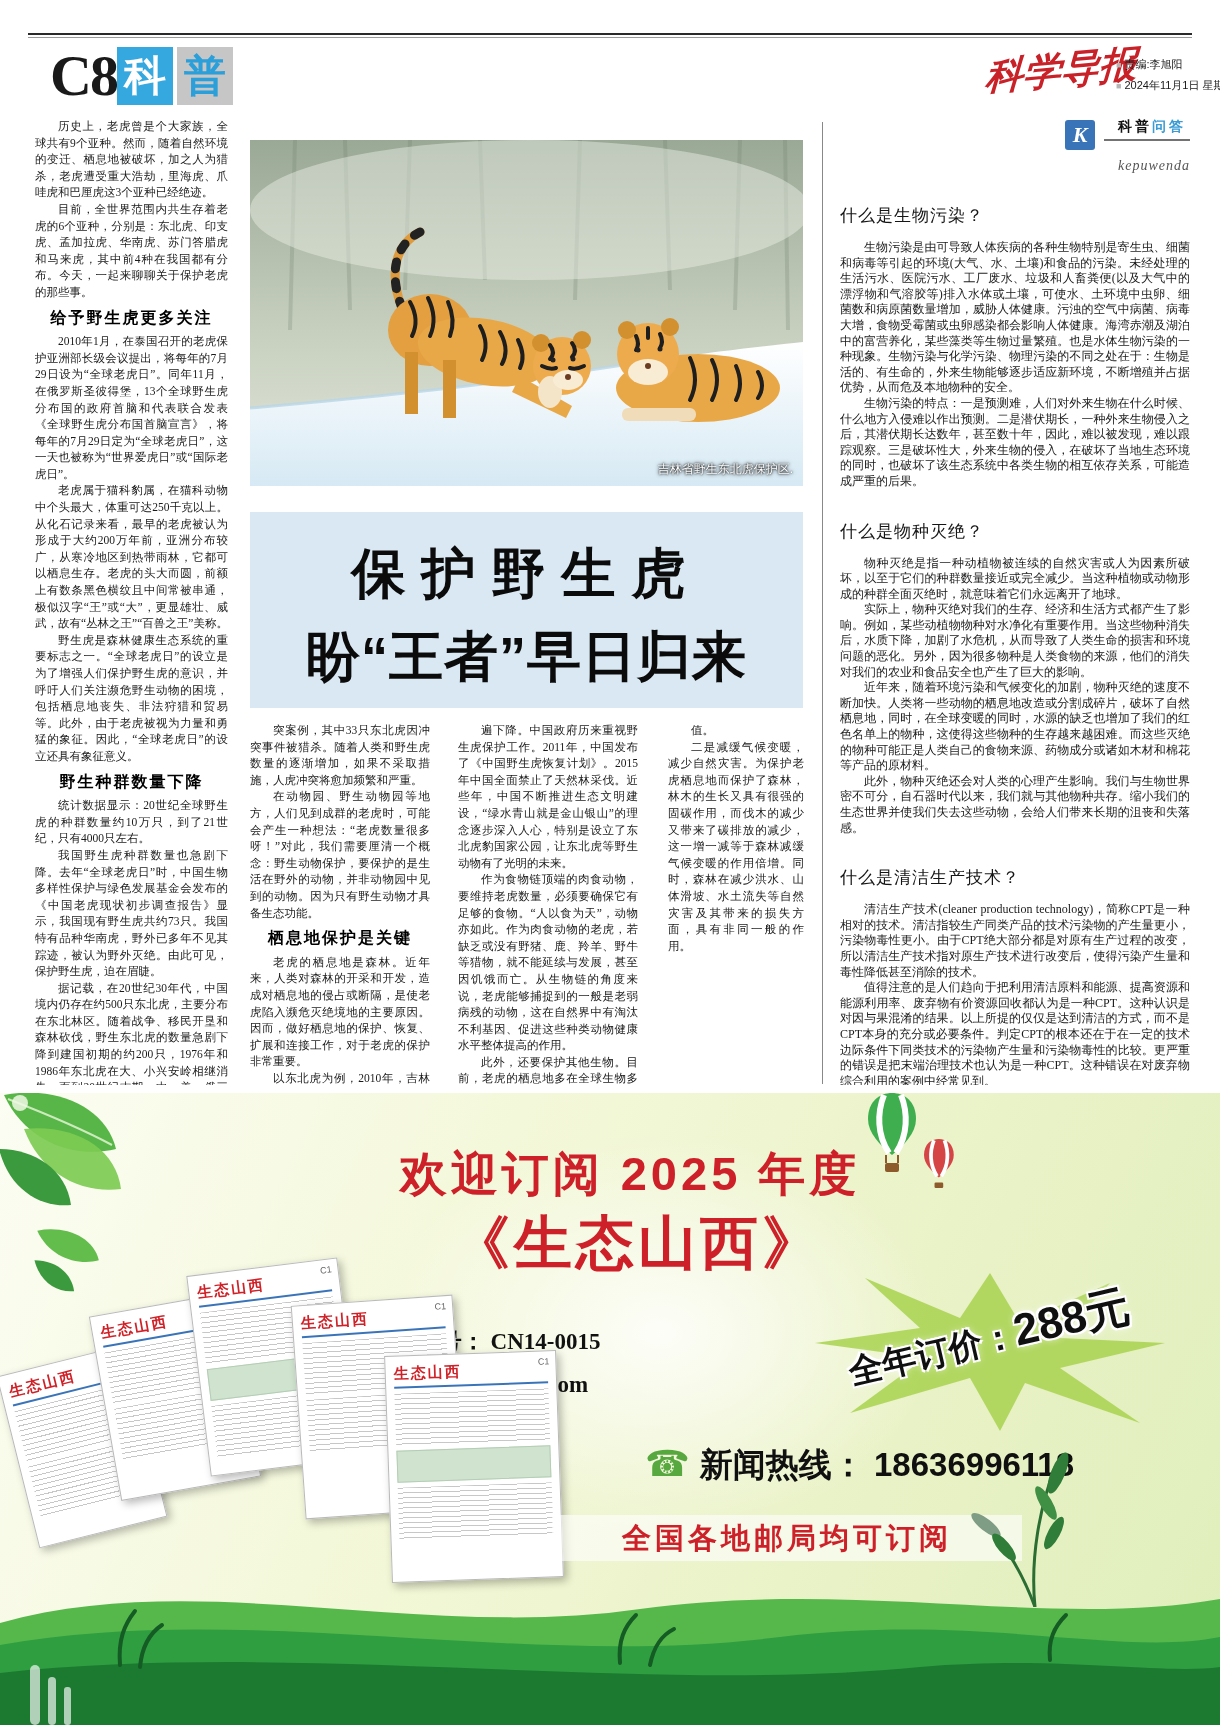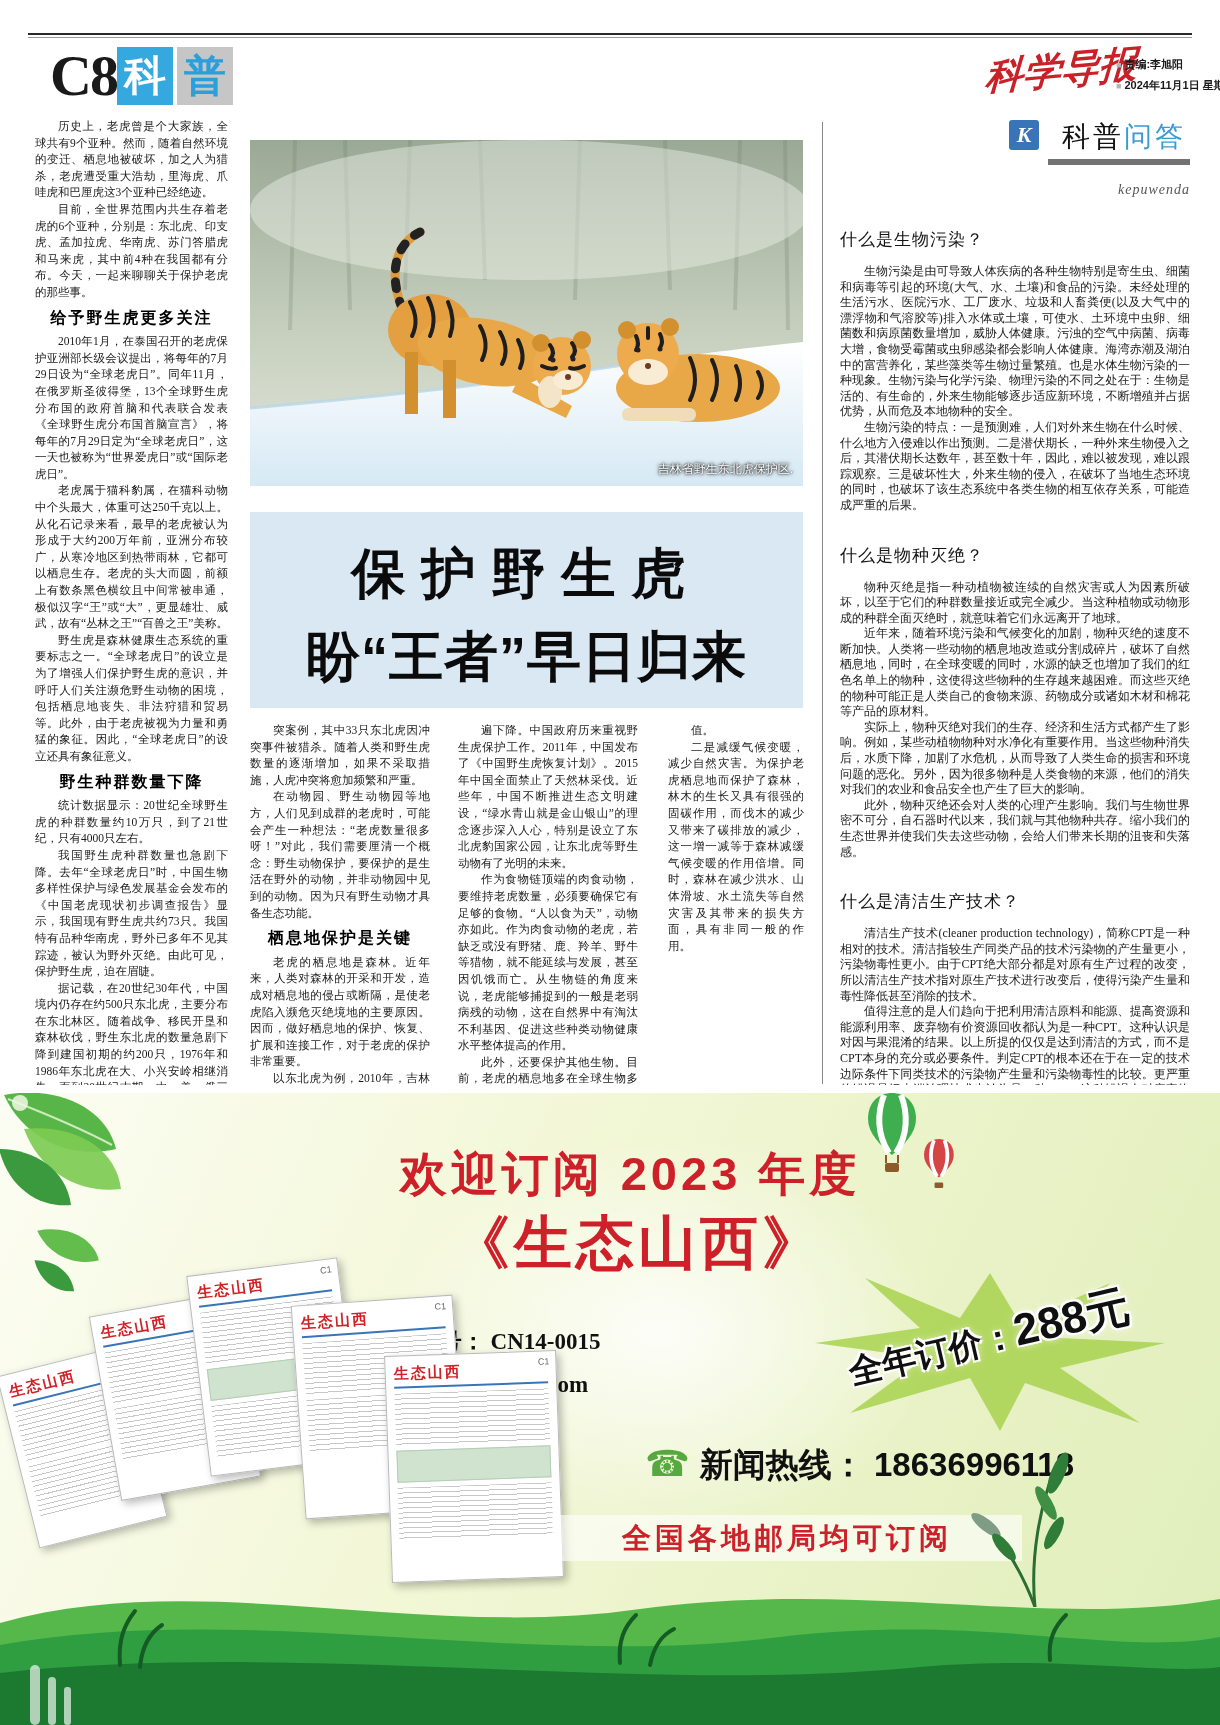--- a/index.html
+++ b/index.html
@@ -9,21 +9,21 @@
   .top-rule{position:absolute;left:28px;top:33px;width:1164px;height:2px;background:#2a2a2a}
   .top-rule2{position:absolute;left:28px;top:37px;width:1164px;height:1px;background:#9a9a9a}
   .pageno{position:absolute;left:50px;top:42px;font-size:58px;font-weight:bold;letter-spacing:-2px}
   .badge{position:absolute;top:47px;width:56px;height:58px;text-align:center;
          font-family:"Liberation Sans","DejaVu Sans",sans-serif;font-weight:bold;font-size:42px;line-height:58px}
   .badge-ke{left:117px;background:#35a8e0;color:#fff}
   .badge-pu{left:177px;background:#c6c6c6;color:#2b9fd9}
   .masthead{position:absolute;left:985px;top:46px;width:130px;color:#c92128;font-weight:bold;
             font-style:italic;font-size:38px;transform:rotate(-5deg) skewX(-8deg);white-space:nowrap}
   .meta{position:absolute;left:1116px;top:54px;width:100px;font-family:"Liberation Sans","DejaVu Sans",sans-serif;
-        font-size:11px;font-weight:bold;line-height:20px;white-space:nowrap}
+        font-size:11px;font-weight:normal;line-height:20px;white-space:nowrap}
   .meta .sq{color:#b5b5b5;margin-right:3px;font-size:9px}
   
   .ncol{position:absolute;font-size:11.5px;line-height:16.6px;text-align:justify;overflow:hidden}
   .ncol p{margin:0;text-indent:2em}
   .ncol h3{margin:9px 0 7px;text-align:center;font-family:"Liberation Sans","DejaVu Sans",sans-serif;
            font-size:16px;letter-spacing:2px;color:#000}
   .col1{left:35px;top:118px;width:193px;height:967px}
   .col2{left:250px;top:722px;width:180px;height:366px}
   .col3{left:458px;top:722px;width:180px;height:366px}
   .col4{left:668px;top:722px;width:136px;height:366px}
@@ -37,22 +37,22 @@
   .headline{position:absolute;left:250px;top:512px;width:553px;height:196px;background:#d9e8f3;text-align:center}
   .headline div{font-family:"Liberation Sans","DejaVu Sans",sans-serif;font-weight:900;color:#0b0b0b}
   .h-l1{padding-top:26px;font-size:54px;letter-spacing:16px}
   .h-l2{padding-top:10px;font-size:54px;letter-spacing:1px}
   
   .qa{position:absolute;left:840px;top:118px;width:350px;height:967px;overflow:hidden}
   .qa-logo{display:flex;justify-content:flex-end;align-items:flex-start;gap:9px}
   .k-box{width:30px;height:30px;background:#3a74b8;border-radius:3px;color:#fff;text-align:center;
          font:bold italic 22px/30px "Liberation Serif",serif;margin-top:2px}
   .qa-logo-right{text-align:right}
-  .qa-logo-title{border-bottom:6px solid #737373;padding:0 4px 3px 14px;
-         font-family:"Liberation Sans","DejaVu Sans",sans-serif;font-size:28px;font-weight:normal;letter-spacing:3px}
+  .qa-logo-title{border-bottom:2px solid #737373;padding:0 4px 3px 14px;
+         font-family:"Liberation Sans","DejaVu Sans",sans-serif;font-size:14px;font-weight:bold;letter-spacing:3px}
   .qa-black{color:#111}.qa-blue{color:#3a9bd5}
   .qa-pinyin{font-style:italic;color:#555;font-size:14px;padding-top:17px;letter-spacing:1px}
   .qa h2{margin:30px 0 13px;font-family:"Liberation Sans","DejaVu Sans",sans-serif;font-weight:400;
          font-size:17px;letter-spacing:1px;color:#151515}
   .qa p{margin:0;font-size:12px;line-height:15.6px;text-align:justify;text-indent:2em}
   
   .ad{position:absolute;left:0;top:1093px;width:1220px;height:632px;overflow:hidden;
       background:linear-gradient(115deg,#fcfdf3 0%,#f4f8da 35%,#e9f2c6 70%,#dfeebb 100%)}
   .ad-glow{position:absolute;left:380px;top:40px;width:560px;height:400px;border-radius:50%;
       background:radial-gradient(closest-side,rgba(255,255,255,.85),rgba(255,255,255,0))}
@@ -238,22 +238,22 @@
     </div>
 
     <section>
       <h2>什么是生物污染？</h2>
       <p>生物污染是由可导致人体疾病的各种生物特别是寄生虫、细菌和病毒等引起的环境(大气、水、土壤)和食品的污染。未经处理的生活污水、医院污水、工厂废水、垃圾和人畜粪便(以及大气中的漂浮物和气溶胶等)排入水体或土壤，可使水、土环境中虫卵、细菌数和病原菌数量增加，威胁人体健康。污浊的空气中病菌、病毒大增，食物受霉菌或虫卵感染都会影响人体健康。海湾赤潮及湖泊中的富营养化，某些藻类等生物过量繁殖。也是水体生物污染的一种现象。生物污染与化学污染、物理污染的不同之处在于：生物是活的、有生命的，外来生物能够逐步适应新环境，不断增殖并占据优势，从而危及本地物种的安全。</p>
       <p>生物污染的特点：一是预测难，人们对外来生物在什么时候、什么地方入侵难以作出预测。二是潜伏期长，一种外来生物侵入之后，其潜伏期长达数年，甚至数十年，因此，难以被发现，难以跟踪观察。三是破坏性大，外来生物的侵入，在破坏了当地生态环境的同时，也破坏了该生态系统中各类生物的相互依存关系，可能造成严重的后果。</p>
     </section>
     <section>
       <h2>什么是物种灭绝？</h2>
       <p>物种灭绝是指一种动植物被连续的自然灾害或人为因素所破坏，以至于它们的种群数量接近或完全减少。当这种植物或动物形成的种群全面灭绝时，就意味着它们永远离开了地球。</p>
+      <p>实际上，物种灭绝对我们的生存、经济和生活方式都产生了影响。例如，某些动植物物种对水净化有重要作用。当这些物种消失后，水质下降，加剧了水危机，从而导致了人类生命的损害和环境问题的恶化。另外，因为很多物种是人类食物的来源，他们的消失对我们的农业和食品安全也产生了巨大的影响。</p>
       <p>近年来，随着环境污染和气候变化的加剧，物种灭绝的速度不断加快。人类将一些动物的栖息地改造或分割成碎片，破坏了自然栖息地，同时，在全球变暖的同时，水源的缺乏也增加了我们的红色名单上的物种，这使得这些物种的生存越来越困难。而这些灭绝的物种可能正是人类自己的食物来源、药物成分或诸如木材和棉花等产品的原材料。</p>
-      <p>实际上，物种灭绝对我们的生存、经济和生活方式都产生了影响。例如，某些动植物物种对水净化有重要作用。当这些物种消失后，水质下降，加剧了水危机，从而导致了人类生命的损害和环境问题的恶化。另外，因为很多物种是人类食物的来源，他们的消失对我们的农业和食品安全也产生了巨大的影响。</p>
       <p>此外，物种灭绝还会对人类的心理产生影响。我们与生物世界密不可分，自石器时代以来，我们就与其他物种共存。缩小我们的生态世界并使我们失去这些动物，会给人们带来长期的沮丧和失落感。</p>
     </section>
     <section>
       <h2>什么是清洁生产技术？</h2>
       <p>清洁生产技术(cleaner production technology)，简称CPT是一种相对的技术。清洁指较生产同类产品的技术污染物的产生量更小，污染物毒性更小。由于CPT绝大部分都是对原有生产过程的改变，所以清洁生产技术指对原生产技术进行改变后，使得污染产生量和毒性降低甚至消除的技术。</p>
       <p>值得注意的是人们趋向于把利用清洁原料和能源、提高资源和能源利用率、废弃物有价资源回收都认为是一种CPT。这种认识是对因与果混淆的结果。以上所提的仅仅是达到清洁的方式，而不是CPT本身的充分或必要条件。判定CPT的根本还在于在一定的技术边际条件下同类技术的污染物产生量和污染物毒性的比较。更严重的错误是把末端治理技术也认为是一种CPT。这种错误在对废弃物综合利用的案例中经常见到。</p>
 
     </section>
   </aside>
 
@@ -265,21 +265,21 @@
       <path d="M30,42 C82,37 122,62 127,102 C87,107 47,87 30,42 Z" fill="#7dcb53" opacity=".92"></path>
       <path d="M5,62 C40,62 72,82 77,118 C46,121 15,102 5,62 Z" fill="#3c9a3e"></path>
       <path d="M14,12 C50,26 92,44 118,58" stroke="#eaf7da" stroke-width="2" fill="none" opacity=".8"></path>
       <circle cx="26" cy="16" r="8" fill="#eef8e4" opacity=".85"></circle>
     </svg>
     <svg class="leaves-ml" width="230" height="170">
       <path d="M10,8 C62,-2 112,20 122,62 C82,72 32,56 10,8 Z" fill="#62bd4d"></path>
       <path d="M5,62 C40,62 72,82 77,118 C46,121 15,102 5,62 Z" fill="#3c9a3e"></path>
     </svg>
 
-    <div class="ad-t1">欢迎订阅 2023 年度</div>
+    <div class="ad-t1">欢迎订阅 2025 年度</div>
     <div class="ad-t2">《生态山西》</div>
 
     <div class="bullets">
       <div><span class="dia">◆</span><span>国内统一刊号： CN14-0015</span></div>
       <div><span class="dia">◆</span><span>邮箱： kxdbstsx@163.com</span></div>
       <div><span class="dia">◆</span><span>邮发代号： 21-462</span></div>
     </div>
 
     <svg class="starburst" width="360" height="170">
       <polygon points="180,10 210,60 300,20 250,75 355,80 250,105 330,160 215,120 190,168 160,115 40,150 115,95 5,80 110,65 55,15 150,55" fill="#a8d24f" opacity=".85"></polygon>

